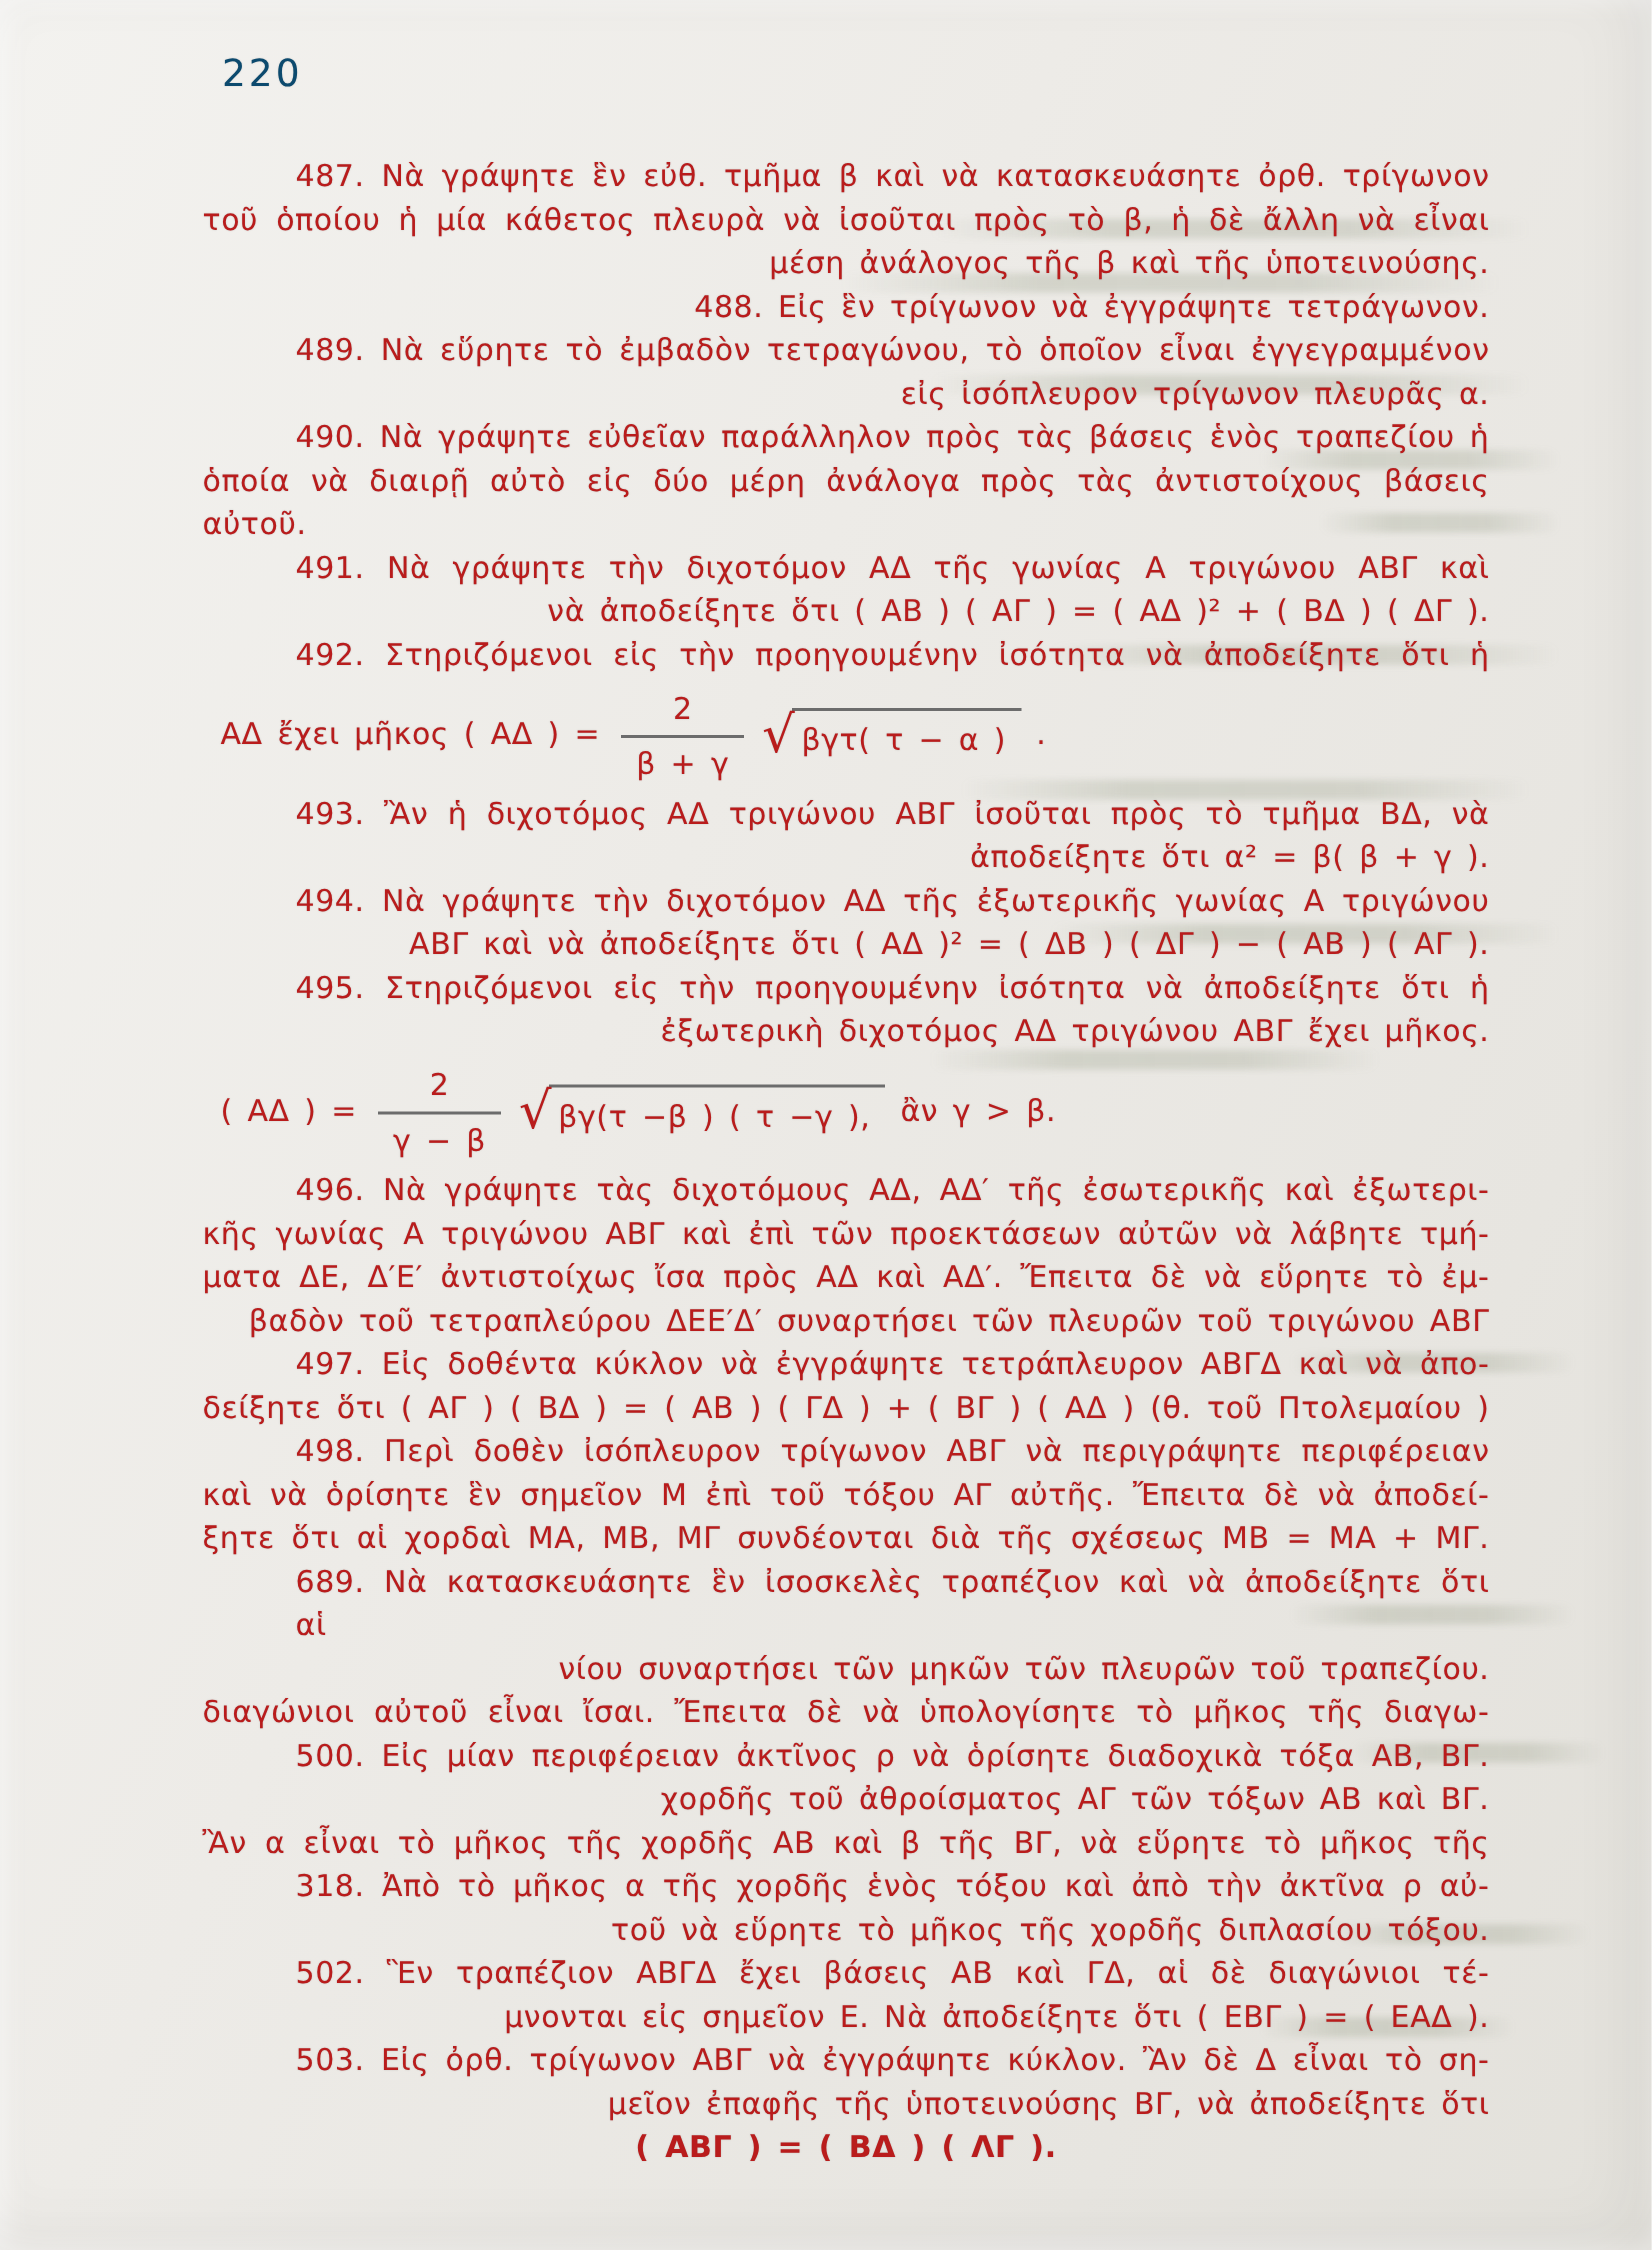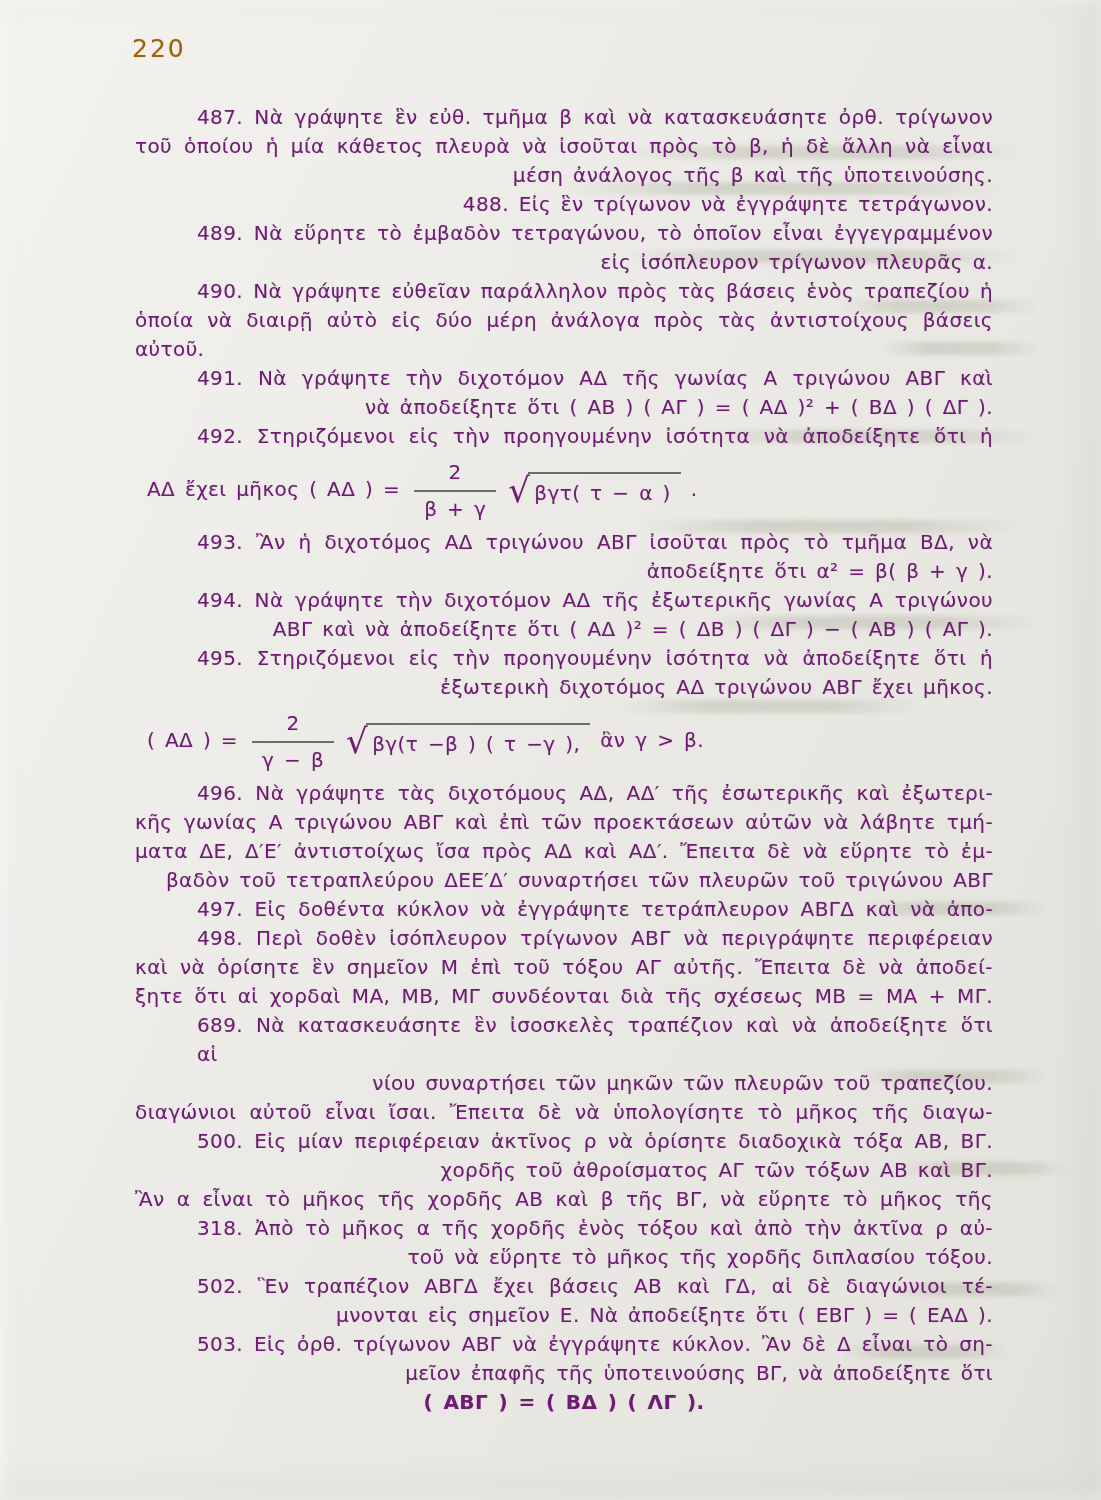--- a/index.html
+++ b/index.html
@@ -6,27 +6,27 @@
   body{
     width:1101px;height:1500px;overflow:hidden;position:relative;
     font-family:"DejaVu Sans",sans-serif;
     background:linear-gradient(115deg,#f3f2ef 0%,#edebe7 40%,#e7e5e0 78%,#e3e1db 100%);
   }
   .page{
     position:absolute;inset:0;
     box-shadow:inset -14px -10px 40px rgba(90,90,80,0.07), inset 4px 0 18px rgba(255,255,255,0.6);
   }
   .page-num{
-    position:absolute;left:132px;top:34px;
-    font-size:25px;letter-spacing:2px;color:#a16207;
+    position:absolute;left:148px;top:34px;
+    font-size:25px;letter-spacing:2px;color:#0c4a6e;
     text-shadow:0 0 1px rgba(130,130,130,0.4);
   }
   .body-text{
     position:absolute;left:135px;top:103px;width:858px;
-    font-size:20px;line-height:29px;color:#701a75;
+    font-size:20px;line-height:29px;color:#b91c1c;
     letter-spacing:0.4px;word-spacing:3px;
     text-shadow:0 0 1px rgba(95,95,95,0.35);
   }
   .para{margin:0;}
   .line{display:block;white-space:nowrap;text-align:right;}
   .line.fill{white-space:normal;text-align:justify;text-align-last:justify;}
   .line.indent{padding-left:62px;}
   .line.center{text-align:center;white-space:normal;font-weight:bold;}
   .line.formula{
     display:flex;align-items:center;height:77px;white-space:nowrap;
@@ -131,20 +131,21 @@
         </div>
       </div>
       <div class="para">
         <div class="line indent fill">496. Νὰ γράψητε τὰς διχοτόμους ΑΔ, ΑΔ′ τῆς ἐσωτερικῆς καὶ ἐξωτερι-</div>
         <div class="line fill">κῆς γωνίας Α τριγώνου ΑΒΓ καὶ ἐπὶ τῶν προεκτάσεων αὐτῶν νὰ λάβητε τμή-</div>
         <div class="line fill">ματα ΔΕ, Δ′Ε′ ἀντιστοίχως ἴσα πρὸς ΑΔ καὶ ΑΔ′. Ἔπειτα δὲ νὰ εὕρητε τὸ ἐμ-</div>
         <div class="line">βαδὸν τοῦ τετραπλεύρου ΔΕΕ′Δ′ συναρτήσει τῶν πλευρῶν τοῦ τριγώνου ΑΒΓ</div>
       </div>
       <div class="para">
         <div class="line indent fill">497. Εἰς δοθέντα κύκλον νὰ ἐγγράψητε τετράπλευρον ΑΒΓΔ καὶ νὰ ἀπο-</div>
+        <div class="line fill">δείξητε ὅτι ( ΑΓ ) ( ΒΔ ) = ( ΑΒ ) ( ΓΔ ) + ( ΒΓ ) ( ΑΔ ) (θ. τοῦ Πτολεμαίου )</div>
       </div>
       <div class="para">
         <div class="line indent fill">498. Περὶ δοθὲν ἰσόπλευρον τρίγωνον ΑΒΓ νὰ περιγράψητε περιφέρειαν</div>
         <div class="line fill">καὶ νὰ ὁρίσητε ἓν σημεῖον Μ ἐπὶ τοῦ τόξου ΑΓ αὐτῆς. Ἔπειτα δὲ νὰ ἀποδεί-</div>
         <div class="line fill">ξητε ὅτι αἱ χορδαὶ ΜΑ, ΜΒ, ΜΓ συνδέονται διὰ τῆς σχέσεως ΜΒ = ΜΑ + ΜΓ.</div>
       </div>
       <div class="para">
         <div class="line indent fill">689. Νὰ κατασκευάσητε ἓν ἰσοσκελὲς τραπέζιον καὶ νὰ ἀποδείξητε ὅτι αἱ</div>
         <div class="line">νίου συναρτήσει τῶν μηκῶν τῶν πλευρῶν τοῦ τραπεζίου.</div>
         <div class="line fill">διαγώνιοι αὐτοῦ εἶναι ἴσαι. Ἔπειτα δὲ νὰ ὑπολογίσητε τὸ μῆκος τῆς διαγω-</div>

